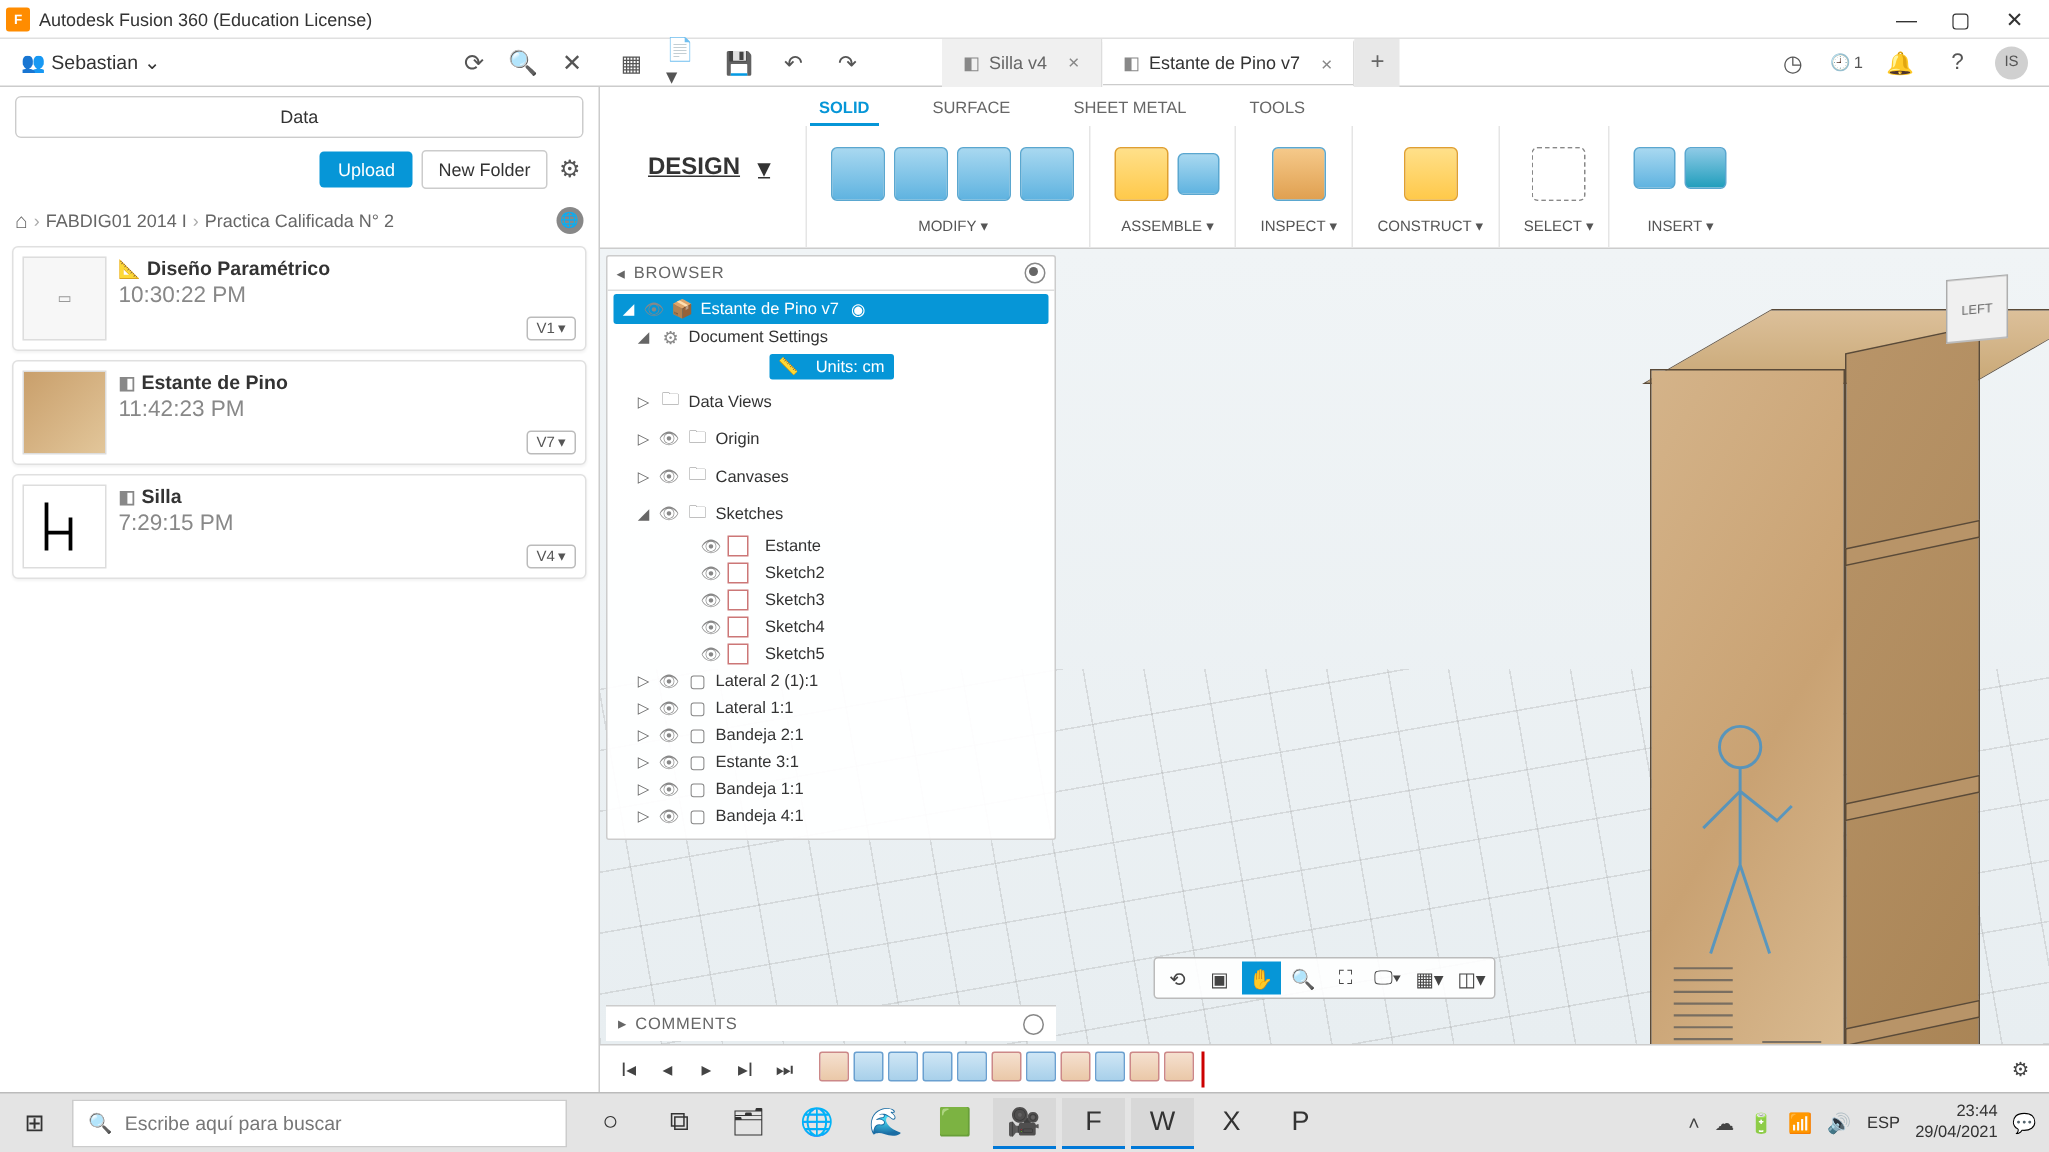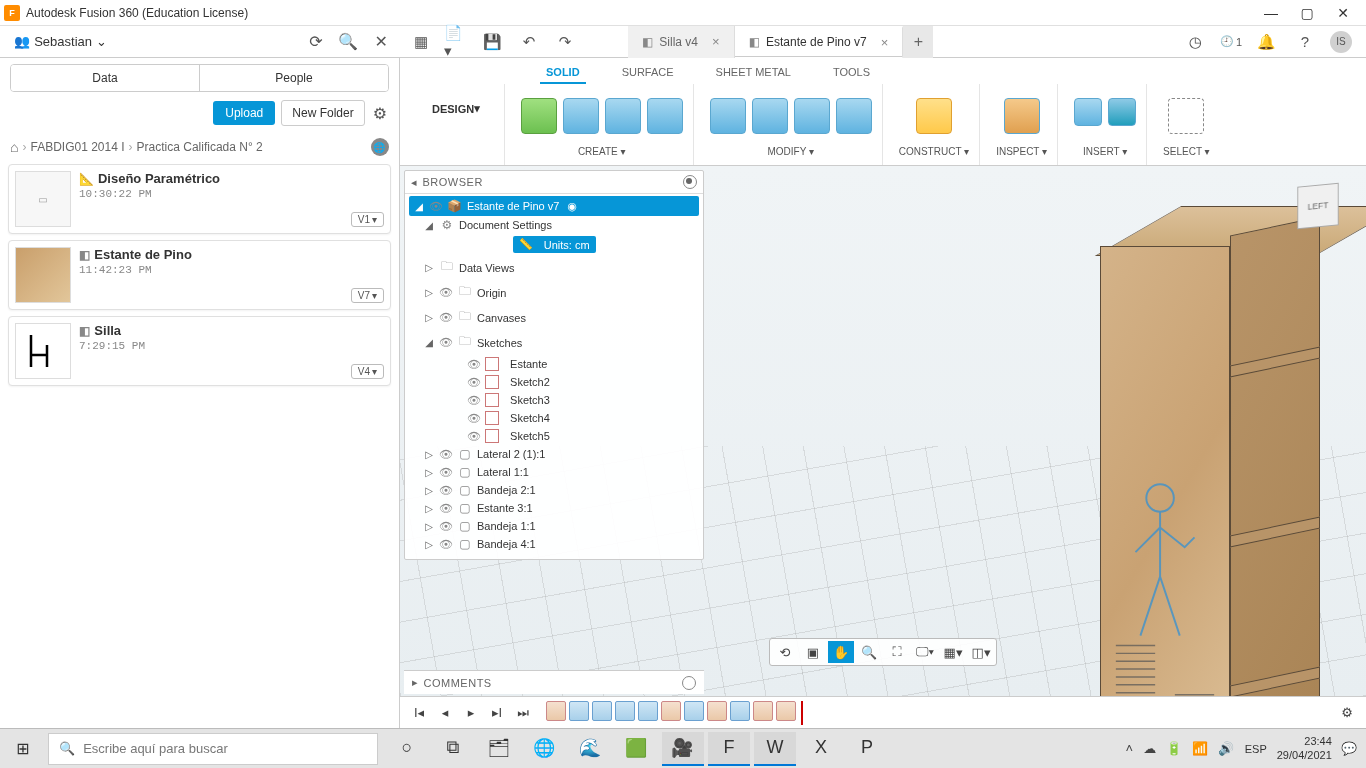--- a/index.html
+++ b/index.html
@@ -52,39 +52,39 @@
 .breadcrumb .globe { margin-left:auto; width:18px; height:18px; border-radius:50%; background:#888; display:flex; align-items:center; justify-content:center; color:#fff; font-size:10px; }
 
 .file-list { flex:1; overflow:auto; padding:2px 8px; }
 .file-card { background:#fff; border:1px solid #e0e0e0; border-radius:4px; margin-bottom:6px; padding:6px; display:flex; gap:8px; position:relative; box-shadow:0 1px 2px rgba(0,0,0,0.05); }
 .thumb { width:56px; height:56px; border:1px solid #ddd; background:#f7f7f7; display:flex; align-items:center; justify-content:center; font-size:10px; color:#999; }
 .thumb.wood { background: linear-gradient(135deg,#c99f6b,#e2c69a); }
 .thumb.chair { background:#fff; }
 .file-info { flex:1; }
 .file-title { font-size:13px; font-weight:600; color:#333; display:flex; align-items:center; gap:4px; }
 .file-title .cube { color:#888; font-size:12px; }
-.file-time { font-size:11px; color:#888; margin-top:2px;font-family:Liberation Mono, monospace; }
+.file-time { font-size:15px; color:#888; margin-top:2px; }
 .version-badge { position:absolute; bottom:6px; right:6px; border:1px solid #bbb; border-radius:3px; padding:1px 6px; font-size:10px; color:#555; background:#fff; display:flex; align-items:center; gap:2px; }
 
 
 .right-panel { flex:1; display:flex; flex-direction:column; min-width:0; }
 .ribbon-tabs { display:flex; gap:30px; padding: 4px 0 0 140px; font-size:11px; color:#666; }
 .ribbon-tab { padding:4px 6px; cursor:pointer; }
 .ribbon-tab.active { color:#0696D7; border-bottom:2px solid #0696D7; font-weight:600; }
 .ribbon { display:flex; align-items:flex-end; border-bottom:1px solid #ccc; height:82px; padding:0 8px; gap:6px; }
 .ribbon-group { display:flex; flex-direction:column; align-items:center; padding:4px 10px; border-right:1px solid #e5e5e5; height:100%; justify-content:space-between; }
 .ribbon-group:last-child { border-right:none; }
 .rg-icons { display:flex; gap:6px; align-items:center; padding-top:10px; }
 .rg-icon { width:36px; height:36px; background:linear-gradient(#a8d8f0,#5fb3e0); border:1px solid #5aa7d0; border-radius:4px; cursor:pointer; }
 .rg-icon.small { width:28px; height:28px; }
 .rg-icon.yellow { background:linear-gradient(#ffe08a,#ffc94a); border-color:#e0a030; }
 .rg-icon.green { background:linear-gradient(#a0e080,#6cc050); border-color:#5aa040; }
 .rg-icon.plain { background:#fff; border:1px dashed #888; }
 .rg-label { font-size:10px; color:#555; padding:2px 0 4px 0; white-space:nowrap; }
-.design-btn { display:flex; align-items:center; gap:0; padding:14px 14px; font-size:11px; font-weight:600; cursor:pointer; }
+.design-btn { display:flex; align-items:center; gap:12px; padding:14px 14px; font-size:16px; font-weight:600; cursor:pointer;text-decoration:underline; }
 
 
 .canvas-wrap { flex:1; position:relative; background: linear-gradient(#f0f4f6,#e8eef1); overflow:hidden; }
 .browser-panel { position:absolute; left:4px; top:4px; width:300px; background:rgba(255,255,255,0.95); border:1px solid #ccc; border-radius:2px; font-size:11px; }
 .browser-hdr { display:flex; align-items:center; gap:6px; padding:4px 6px; border-bottom:1px solid #ddd; color:#666; }
 .browser-hdr .arrows { font-size:11px; cursor:pointer; }
 .browser-hdr .title { flex:1; letter-spacing:0.5px; }
 .browser-hdr .toggle { width:14px; height:14px; border:1px solid #888; border-radius:50%; background:#fff; cursor:pointer; position:relative; }
 .browser-hdr .toggle::after { content:''; position:absolute; left:2px; top:2px; width:6px; height:6px; background:#666; border-radius:50%; }
 .tree { padding:2px 4px 6px 4px; }
@@ -205,21 +205,20 @@
         </div>
     </div>
   </div>
 </div>
 
 <div class="main">
 
   <div class="left-panel">
     <div class="data-tabs">
       <div class="data-tab active">Data</div>
-      <div class="data-tab">People</div>
     </div>
     <div class="panel-actions">
       <div class="btn-upload">Upload</div>
       <div class="btn-newfolder">New Folder</div>
       <span class="gear">⚙</span>
     </div>
     <div class="breadcrumb">
       <span class="home">⌂</span>
       <span class="sep">›</span>
       <span class="crumb">FABDIG01 2014 I</span>
@@ -289,60 +288,58 @@
     <div class="ribbon">
       <div class="ribbon-group" style="border-right:1px solid #e5e5e5;">
         <div class="design-btn">
           <span>DESIGN</span>
           <span>▾</span>
         </div>
         <div></div>
       </div>
       <div class="ribbon-group">
         <div class="rg-icons">
-          <div class="rg-icon green"></div>
-          <div class="rg-icon"></div>
-          <div class="rg-icon"></div>
-          <div class="rg-icon"></div>
-        </div>
-        <div class="rg-label"><span>CREATE</span> ▾</div>
-      </div>
-      <div class="ribbon-group">
-        <div class="rg-icons">
           <div class="rg-icon"></div>
           <div class="rg-icon"></div>
           <div class="rg-icon"></div>
           <div class="rg-icon"></div>
         </div>
         <div class="rg-label"><span>MODIFY</span> ▾</div>
       </div>
       <div class="ribbon-group">
         <div class="rg-icons">
-            <div class="rg-icon yellow"></div>
-          </div>
-        <div class="rg-label"><span>CONSTRUCT</span> ▾</div>
+          <div class="rg-icon yellow"></div>
+          <div class="rg-icon small"></div>
+        </div>
+        <div class="rg-label"><span>ASSEMBLE</span> ▾</div>
       </div>
       <div class="ribbon-group">
         <div class="rg-icons">
             <div class="rg-icon" style="background:linear-gradient(#f5c98a,#e0a050);"></div>
           </div>
         <div class="rg-label"><span>INSPECT</span> ▾</div>
+      </div>
+      <div class="ribbon-group">
+        <div class="rg-icons">
+            <div class="rg-icon yellow"></div>
+          </div>
+        <div class="rg-label"><span>CONSTRUCT</span> ▾</div>
+      </div>
+      <div class="ribbon-group">
+        <div class="rg-icons">
+            <div class="rg-icon plain"></div>
+          </div>
+        <div class="rg-label"><span>SELECT</span> ▾</div>
       </div>
       <div class="ribbon-group">
         <div class="rg-icons">
           <div class="rg-icon small"></div>
           <div class="rg-icon small" style="background:linear-gradient(#8ecae6,#219ebc);"></div>
         </div>
         <div class="rg-label"><span>INSERT</span> ▾</div>
-      </div>
-      <div class="ribbon-group">
-        <div class="rg-icons">
-            <div class="rg-icon plain"></div>
-          </div>
-        <div class="rg-label"><span>SELECT</span> ▾</div>
       </div>
     </div>
 
     <div class="canvas-wrap">
       <div class="grid-floor"></div>
 
       <div class="browser-panel">
         <div class="browser-hdr">
           <span class="arrows">◂</span>
           <span class="title">BROWSER</span>

